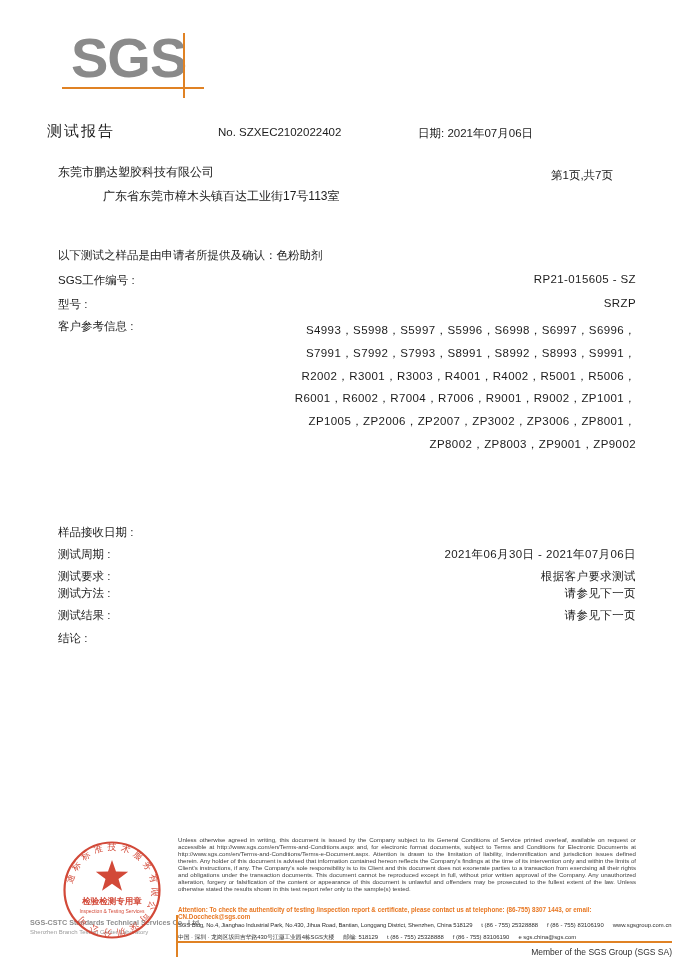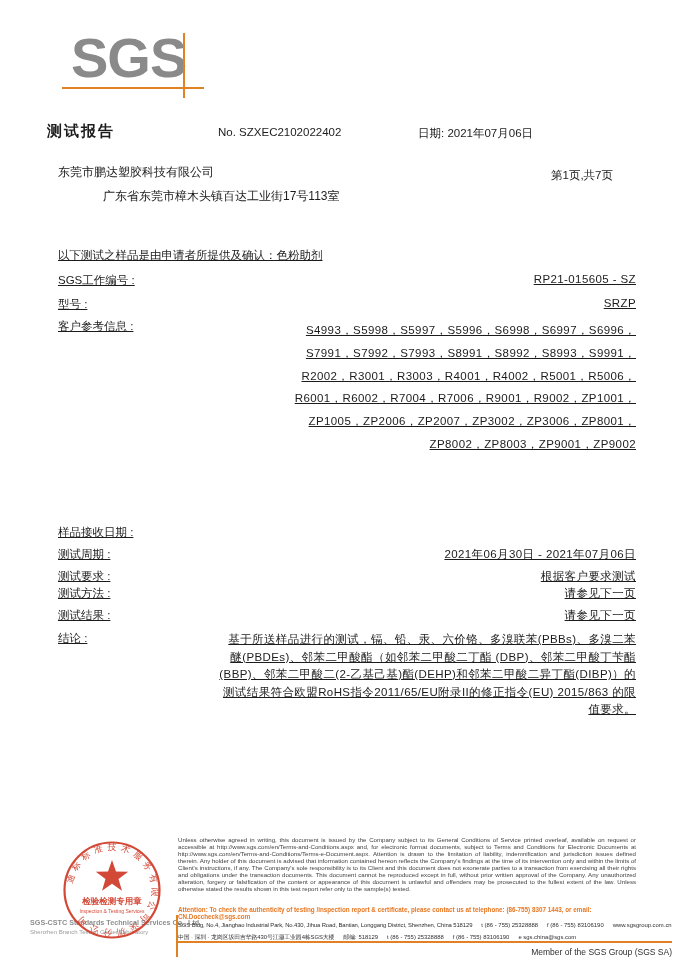--- a/index.html
+++ b/index.html
@@ -9,32 +9,32 @@
   }
   
   .logo-text{
     position:absolute;left:71px;top:30px;
     font-size:56px;font-weight:700;letter-spacing:-1px;color:#8a8a8a;
     font-family:"Liberation Sans", sans-serif;line-height:1;
   }
   .logo-hline{position:absolute;left:62px;top:87px;width:142px;height:2px;background:#e08224;}
   .logo-vline{position:absolute;left:183px;top:33px;width:2px;height:65px;background:#e08224;}
 
-  .doc-title{position:absolute;left:47px;top:122px;font-size:15px;font-weight:700;letter-spacing:2px;text-align:center;}
+  .doc-title{position:absolute;left:47px;top:122px;font-size:15px;font-weight:400;letter-spacing:2px;text-align:center;}
   .report-no{position:absolute;left:218px;top:126px;font-size:11.5px;}
   .report-date{position:absolute;left:418px;top:126px;font-size:11.5px;}
   .page-info{position:absolute;left:551px;top:126px;font-size:11.5px;margin-top:42px;}
 
   .applicant-name{position:absolute;left:58px;top:164px;font-size:12px;}
   .applicant-address{position:absolute;left:58px;top:188px;font-size:12px;margin-left:45px;}
 
-  .intro-line{position:absolute;left:58px;top:248px;font-size:11.5px;text-decoration:underline;}
+  .intro-line{position:absolute;left:58px;top:248px;font-size:11.5px;}
 
   
-  .row{position:absolute;left:58px;width:578px;display:flex;font-size:11.5px;text-decoration:underline;}
+  .row{position:absolute;left:58px;width:578px;display:flex;font-size:11.5px;}
   .row .lbl{flex:0 0 160px;width:160px;}
   .row .val{flex:1;letter-spacing:0.4px;text-align:right;}
   .ref-line{line-height:22.8px;white-space:nowrap;}
   .conclusion-val{max-width:424px;line-height:17.5px;letter-spacing:0.2px;text-align:justify;}
 
   
   .company-lines{position:absolute;left:30px;top:918px;width:160px;white-space:nowrap;}
   .company-l1{font-size:7.2px;font-weight:700;color:#8e8e8e;}
   .company-l2{font-size:6px;color:#9c9c9c;margin-top:2px;}
 
@@ -112,21 +112,20 @@
     <div class="val">请参见下一页</div>
   </div>
 
   <div class="row" style="top:608px">
     <div class="lbl">测试结果 :</div>
     <div class="val">请参见下一页</div>
   </div>
 
   <div class="row" style="top:631px">
     <div class="lbl">结论 :</div>
-    <div class="val conclusion-val">基于所送样品进行的测试，镉、铅、汞、六价铬、多溴联苯(PBBs)、多溴二苯醚(PBDEs)、邻苯二甲酸酯（如邻苯二甲酸二丁酯 (DBP)、邻苯二甲酸丁苄酯(BBP)、邻苯二甲酸二(2-乙基己基)酯(DEHP)和邻苯二甲酸二异丁酯(DIBP)）的测试结果符合欧盟RoHS指令2011/65/EU附录II的修正指令(EU) 2015/863 的限值要求。</div>
   </div>
 
   <div class="company-lines">
     <div class="company-l1">SGS-CSTC Standards Technical Services Co., Ltd.</div>
     <div class="company-l2">Shenzhen Branch Testing Center Laboratory</div>
   </div>
 
   <svg class="stamp" width="130" height="122" viewBox="0 0 130 122">
     <defs>
       <path id="ringPath" d="M 24,56 A 40,40 0 1 1 104,56 A 40,40 0 1 1 24,56" fill="none"></path>

